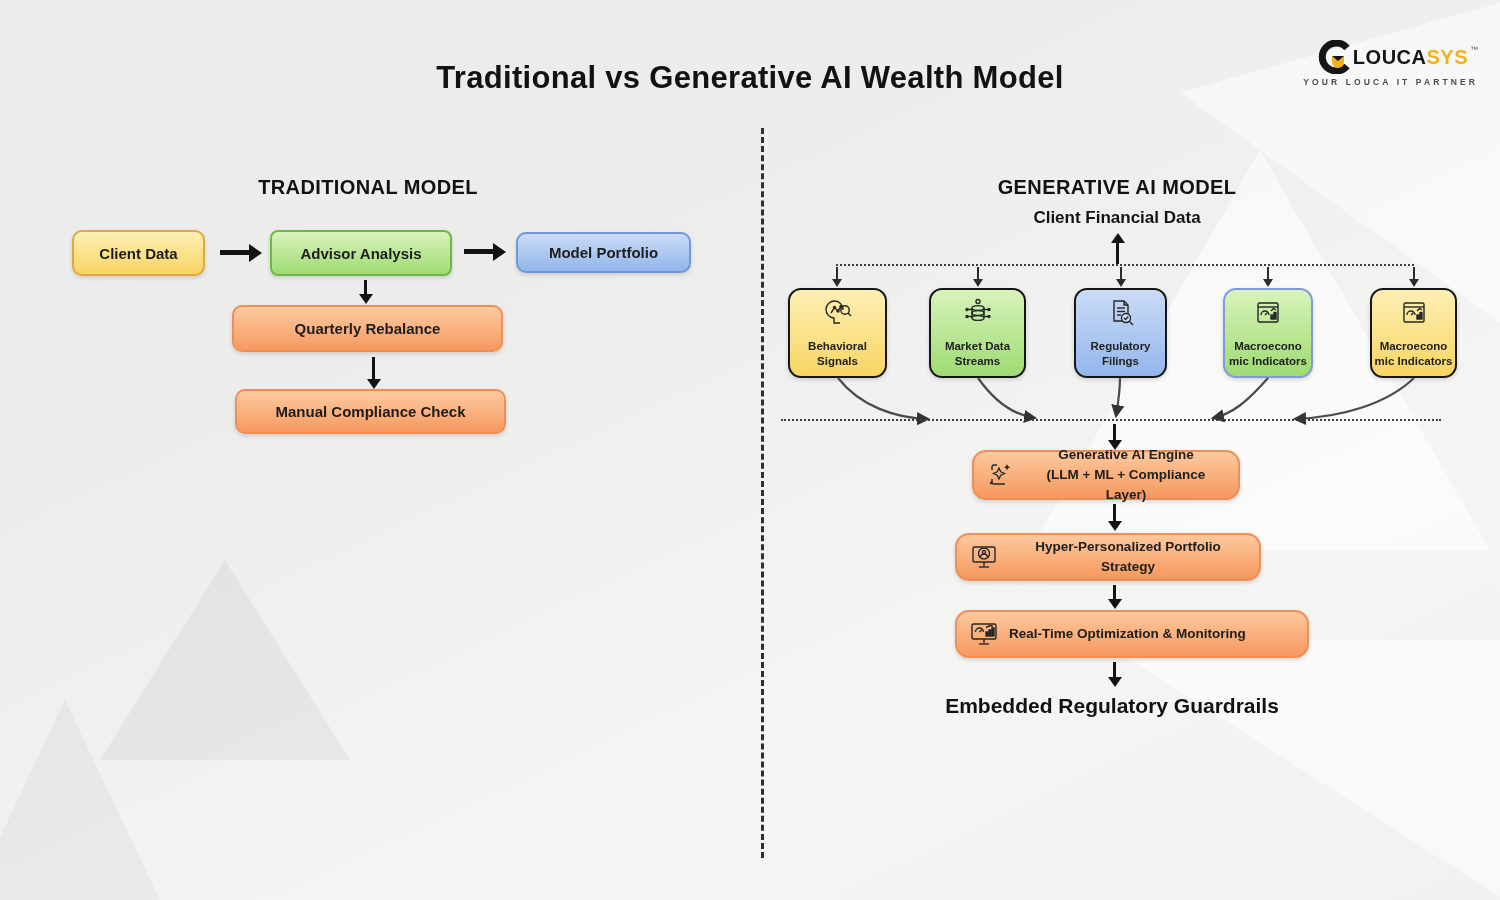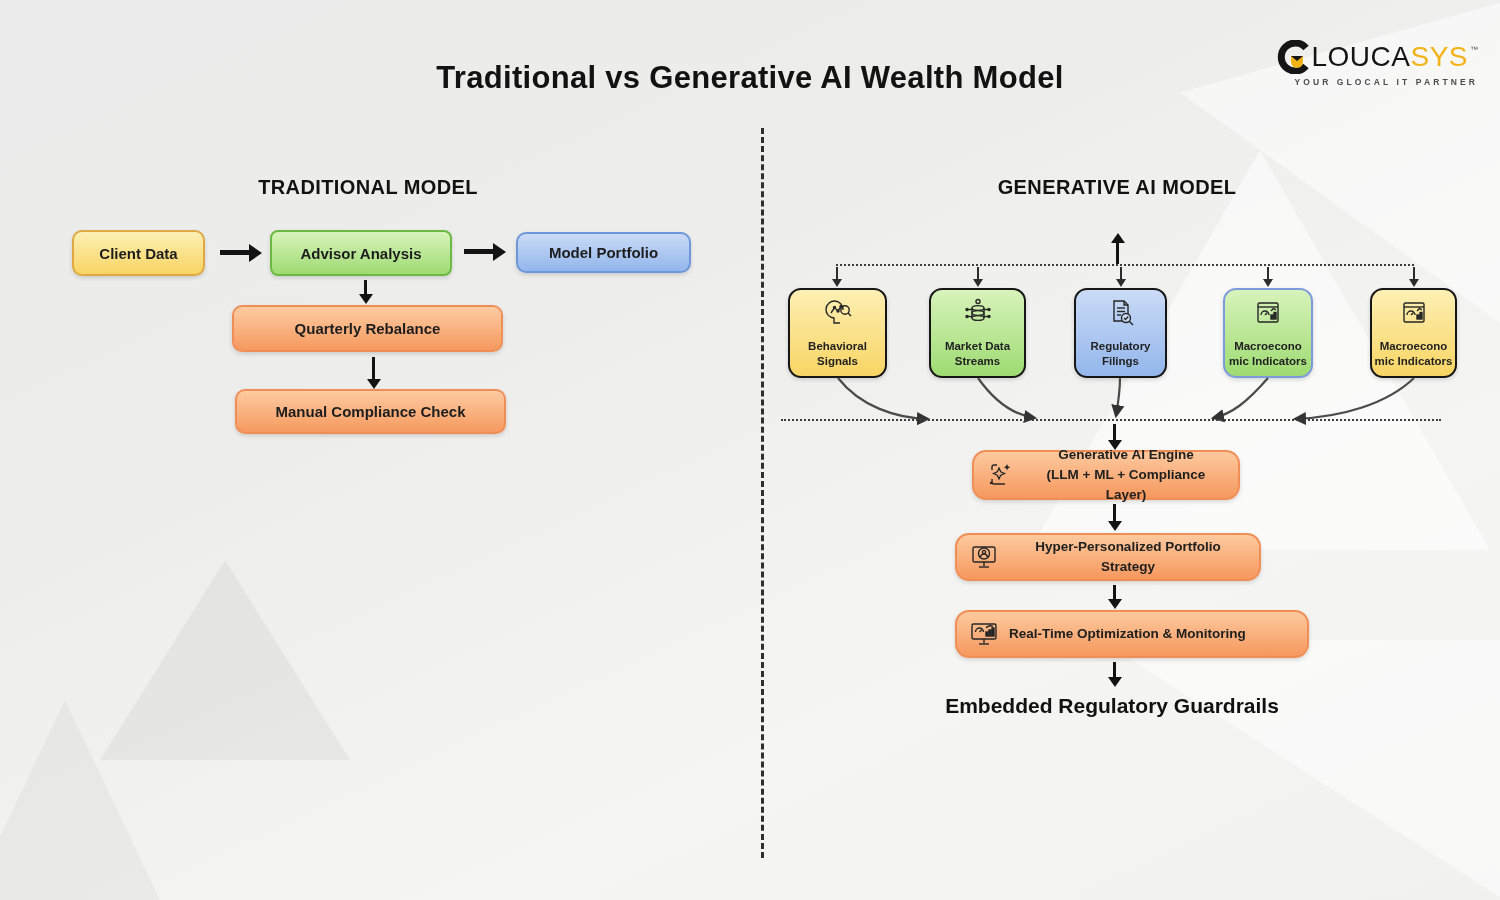--- a/index.html
+++ b/index.html
@@ -21,21 +21,21 @@
   .tri.t5{left:1100px;top:640px;width:420px;height:270px;background:rgba(255,255,255,0.5);clip-path:polygon(0 0,100% 100%,100% 0);}
 
   .title{
     position:absolute;left:0;right:0;top:60px;text-align:center;
     font-size:31px;font-weight:800;letter-spacing:.3px;color:#121212;
   }
 
   
   .logo{position:absolute;top:40px;right:22px;width:196px;}
   .logo-row{display:flex;align-items:center;justify-content:flex-end;gap:2px;}
-  .logo-word{font-size:28px;font-weight:400;letter-spacing:.5px;line-height:1;}
+  .logo-word{font-size:20px;font-weight:700;letter-spacing:.5px;line-height:1;}
   .logo-word .black{color:#151515;}
   .logo-word .gold{color:#f2b318;}
   .logo-tm{font-size:8px;color:#555;vertical-align:top;position:relative;top:-8px;}
   .logo-tagline{margin-top:3px;text-align:right;font-size:8.5px;font-weight:700;
     letter-spacing:3.1px;color:#4c4c4c;white-space:nowrap;}
 
   
   .divider{position:absolute;left:761px;top:128px;height:730px;width:0;
     border-left:3px dashed #2f2f2f;}
 
@@ -114,21 +114,21 @@
       <span class="icon">
         <svg width="34" height="34" viewBox="0 0 34 34">
           <path d="M30 8 A 14 14 0 1 0 30 26" fill="none" stroke="#151515" stroke-width="7" stroke-linecap="butt"></path>
           <path d="M15 16 h12 v6 a6 6 0 0 1 -12 0 z" fill="#f2b318"></path>
           <path d="M15 16 l12 0 -6 5 z" fill="#151515"></path>
         </svg>
       </span>
       <span class="logo-word"><span class="black">LOUCA</span><span class="gold">SYS</span></span>
       <span class="logo-tm">™</span>
     </div>
-    <div class="logo-tagline">YOUR GLOCAL IT PARTNER</div>
+    <div class="logo-tagline">YOUR LOUCA IT PARTNER</div>
   </div>
 
   <div class="divider"></div>
 
   <div class="section-heading" style="left:248px;top:176px;width:240px;">TRADITIONAL MODEL</div>
 
   <div class="box fill-yellow" style="left:72px;top:230px;width:133px;height:46px;">
     <span>Client Data</span>
   </div>
 
@@ -150,20 +150,21 @@
     <span>Quarterly Rebalance</span>
   </div>
 
   <div class="varrow" style="left:372px;top:357px;height:23px;"></div>
 
   <div class="box fill-orange" style="left:235px;top:389px;width:271px;height:45px;">
     <span>Manual Compliance Check</span>
   </div>
 
   <div class="section-heading" style="left:967px;top:176px;width:300px;">GENERATIVE AI MODEL</div>
+  <div class="sub-heading" style="left:967px;top:208px;width:300px;">Client Financial Data</div>
 
   <div class="varrow-up" style="left:1116px;top:242px;height:22px;"></div>
 
   <div class="dotline" style="left:836px;top:264px;width:578px;"></div>
 
   <div class="thin-varrow" style="left:836px;top:267px;height:12px;"></div>
   <div class="thin-varrow" style="left:977px;top:267px;height:12px;"></div>
   <div class="thin-varrow" style="left:1120px;top:267px;height:12px;"></div>
   <div class="thin-varrow" style="left:1267px;top:267px;height:12px;"></div>
   <div class="thin-varrow" style="left:1413px;top:267px;height:12px;"></div>

